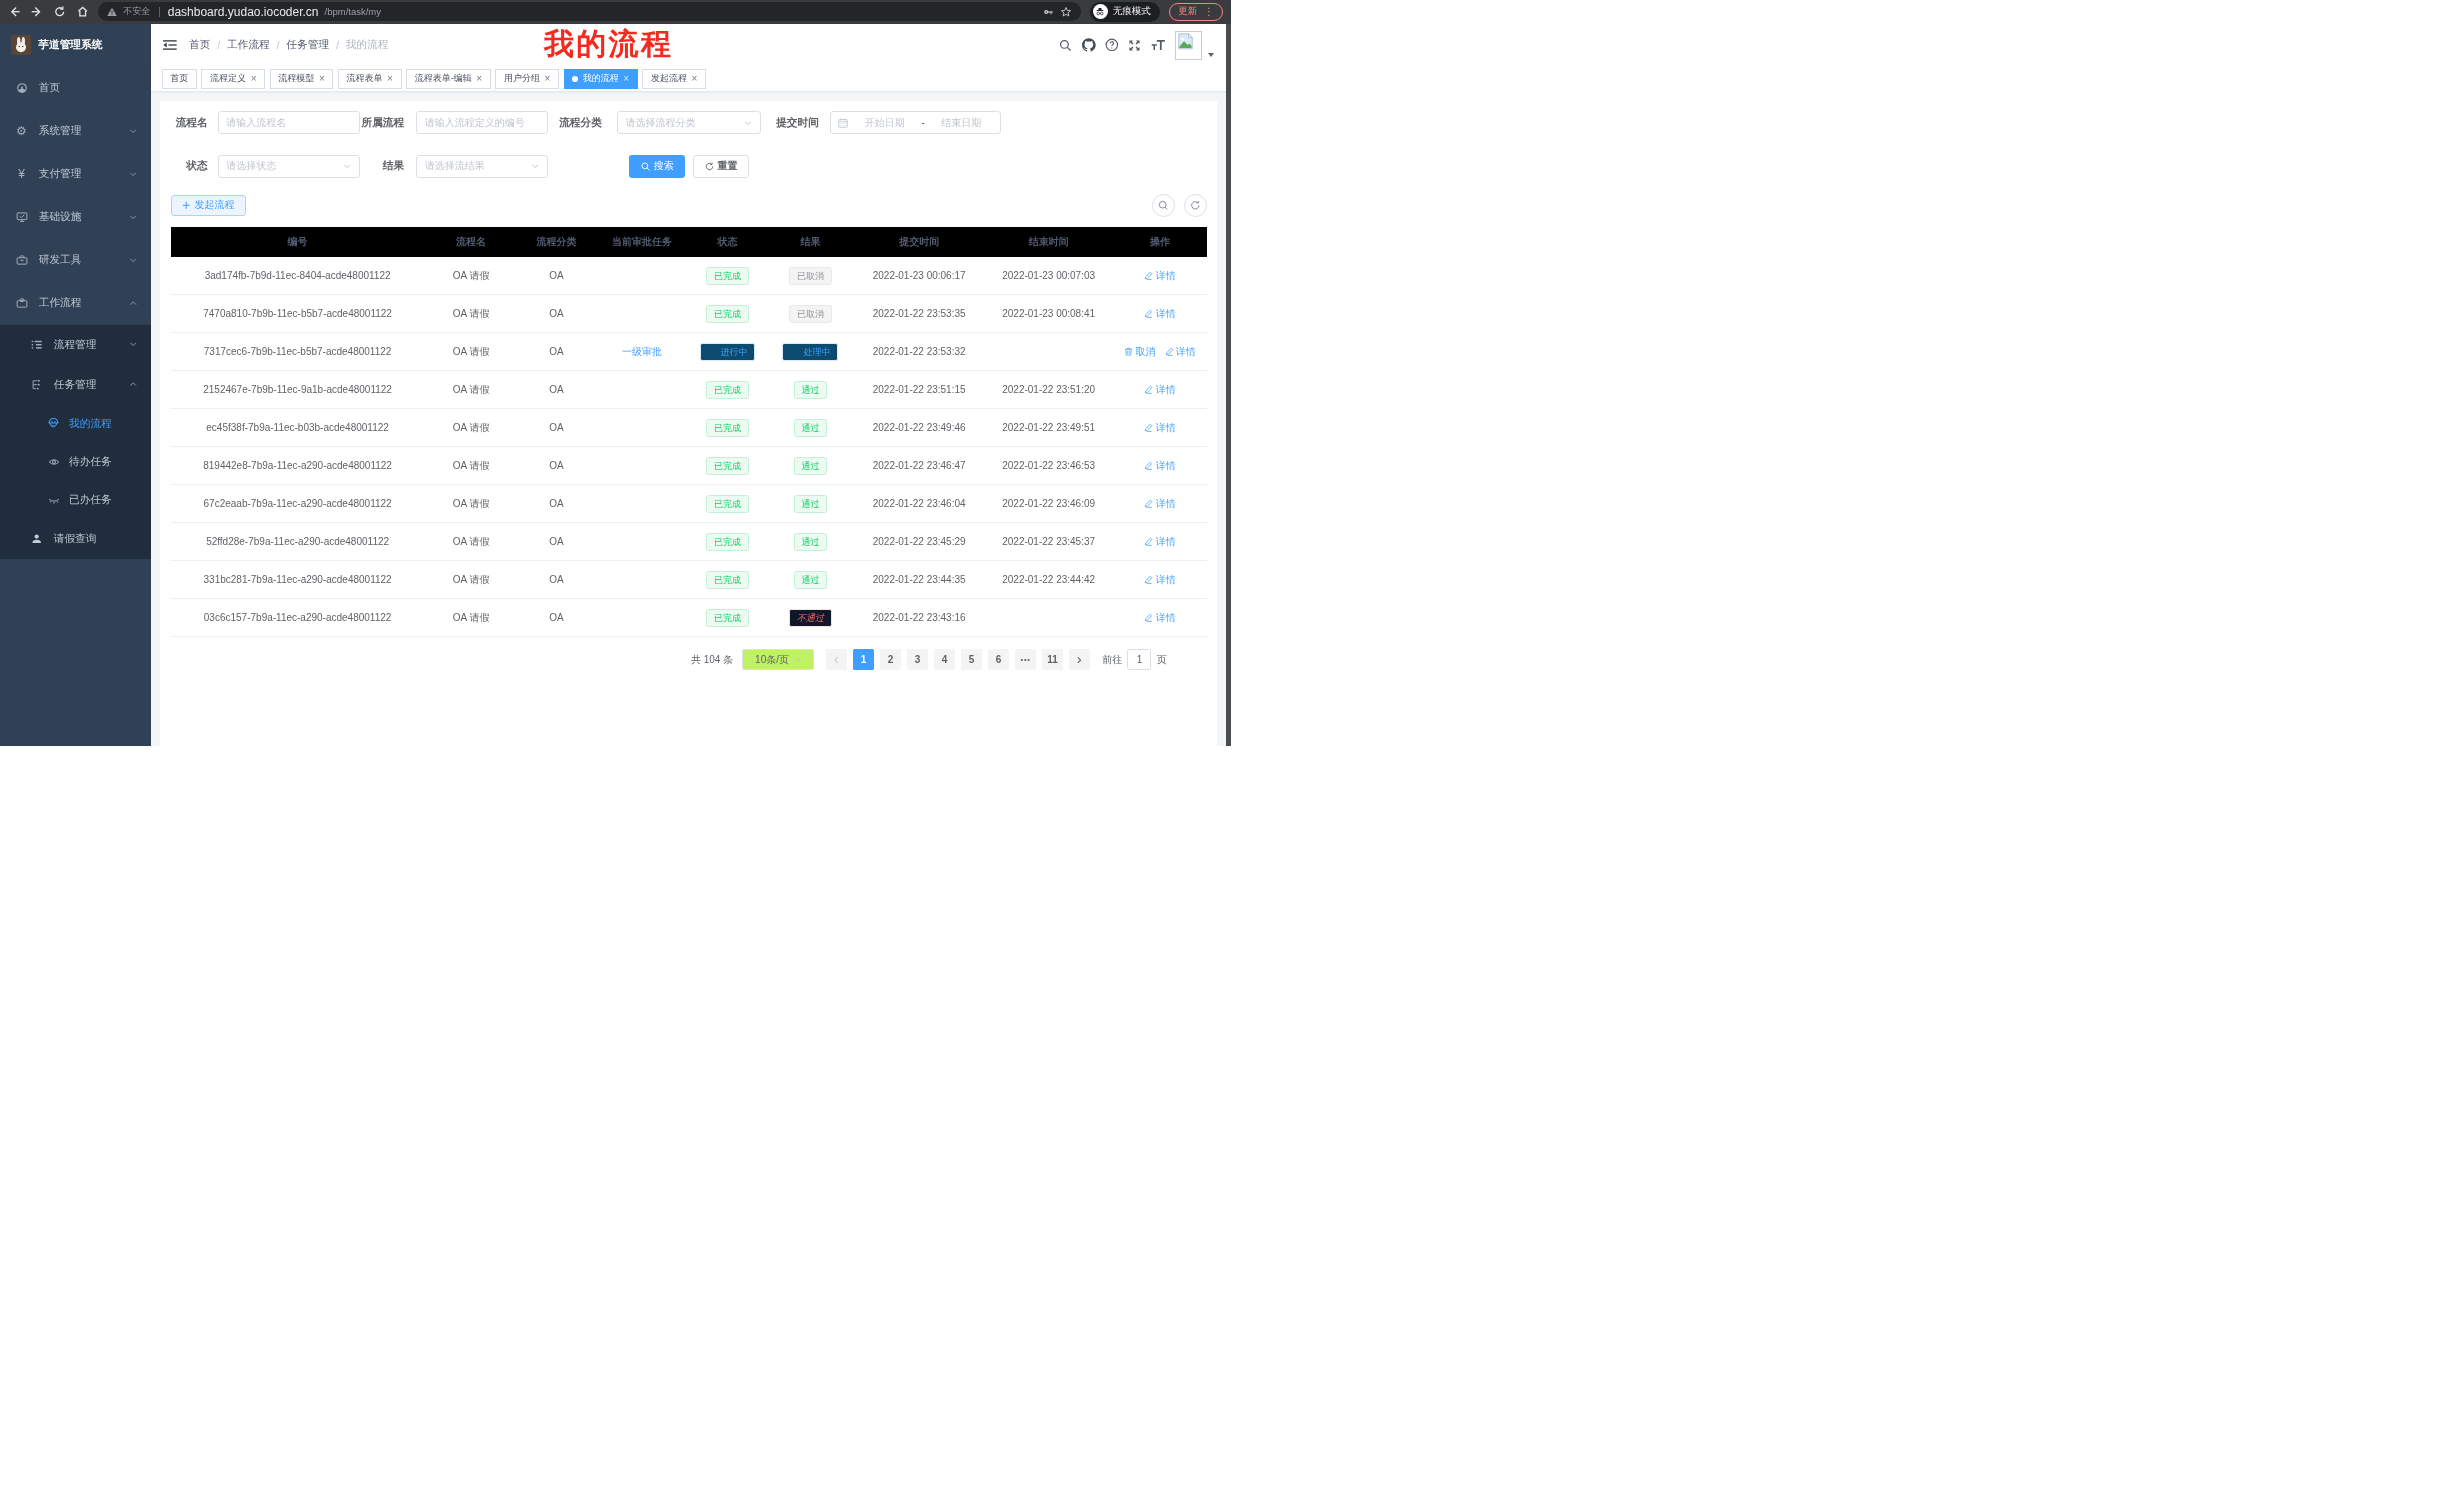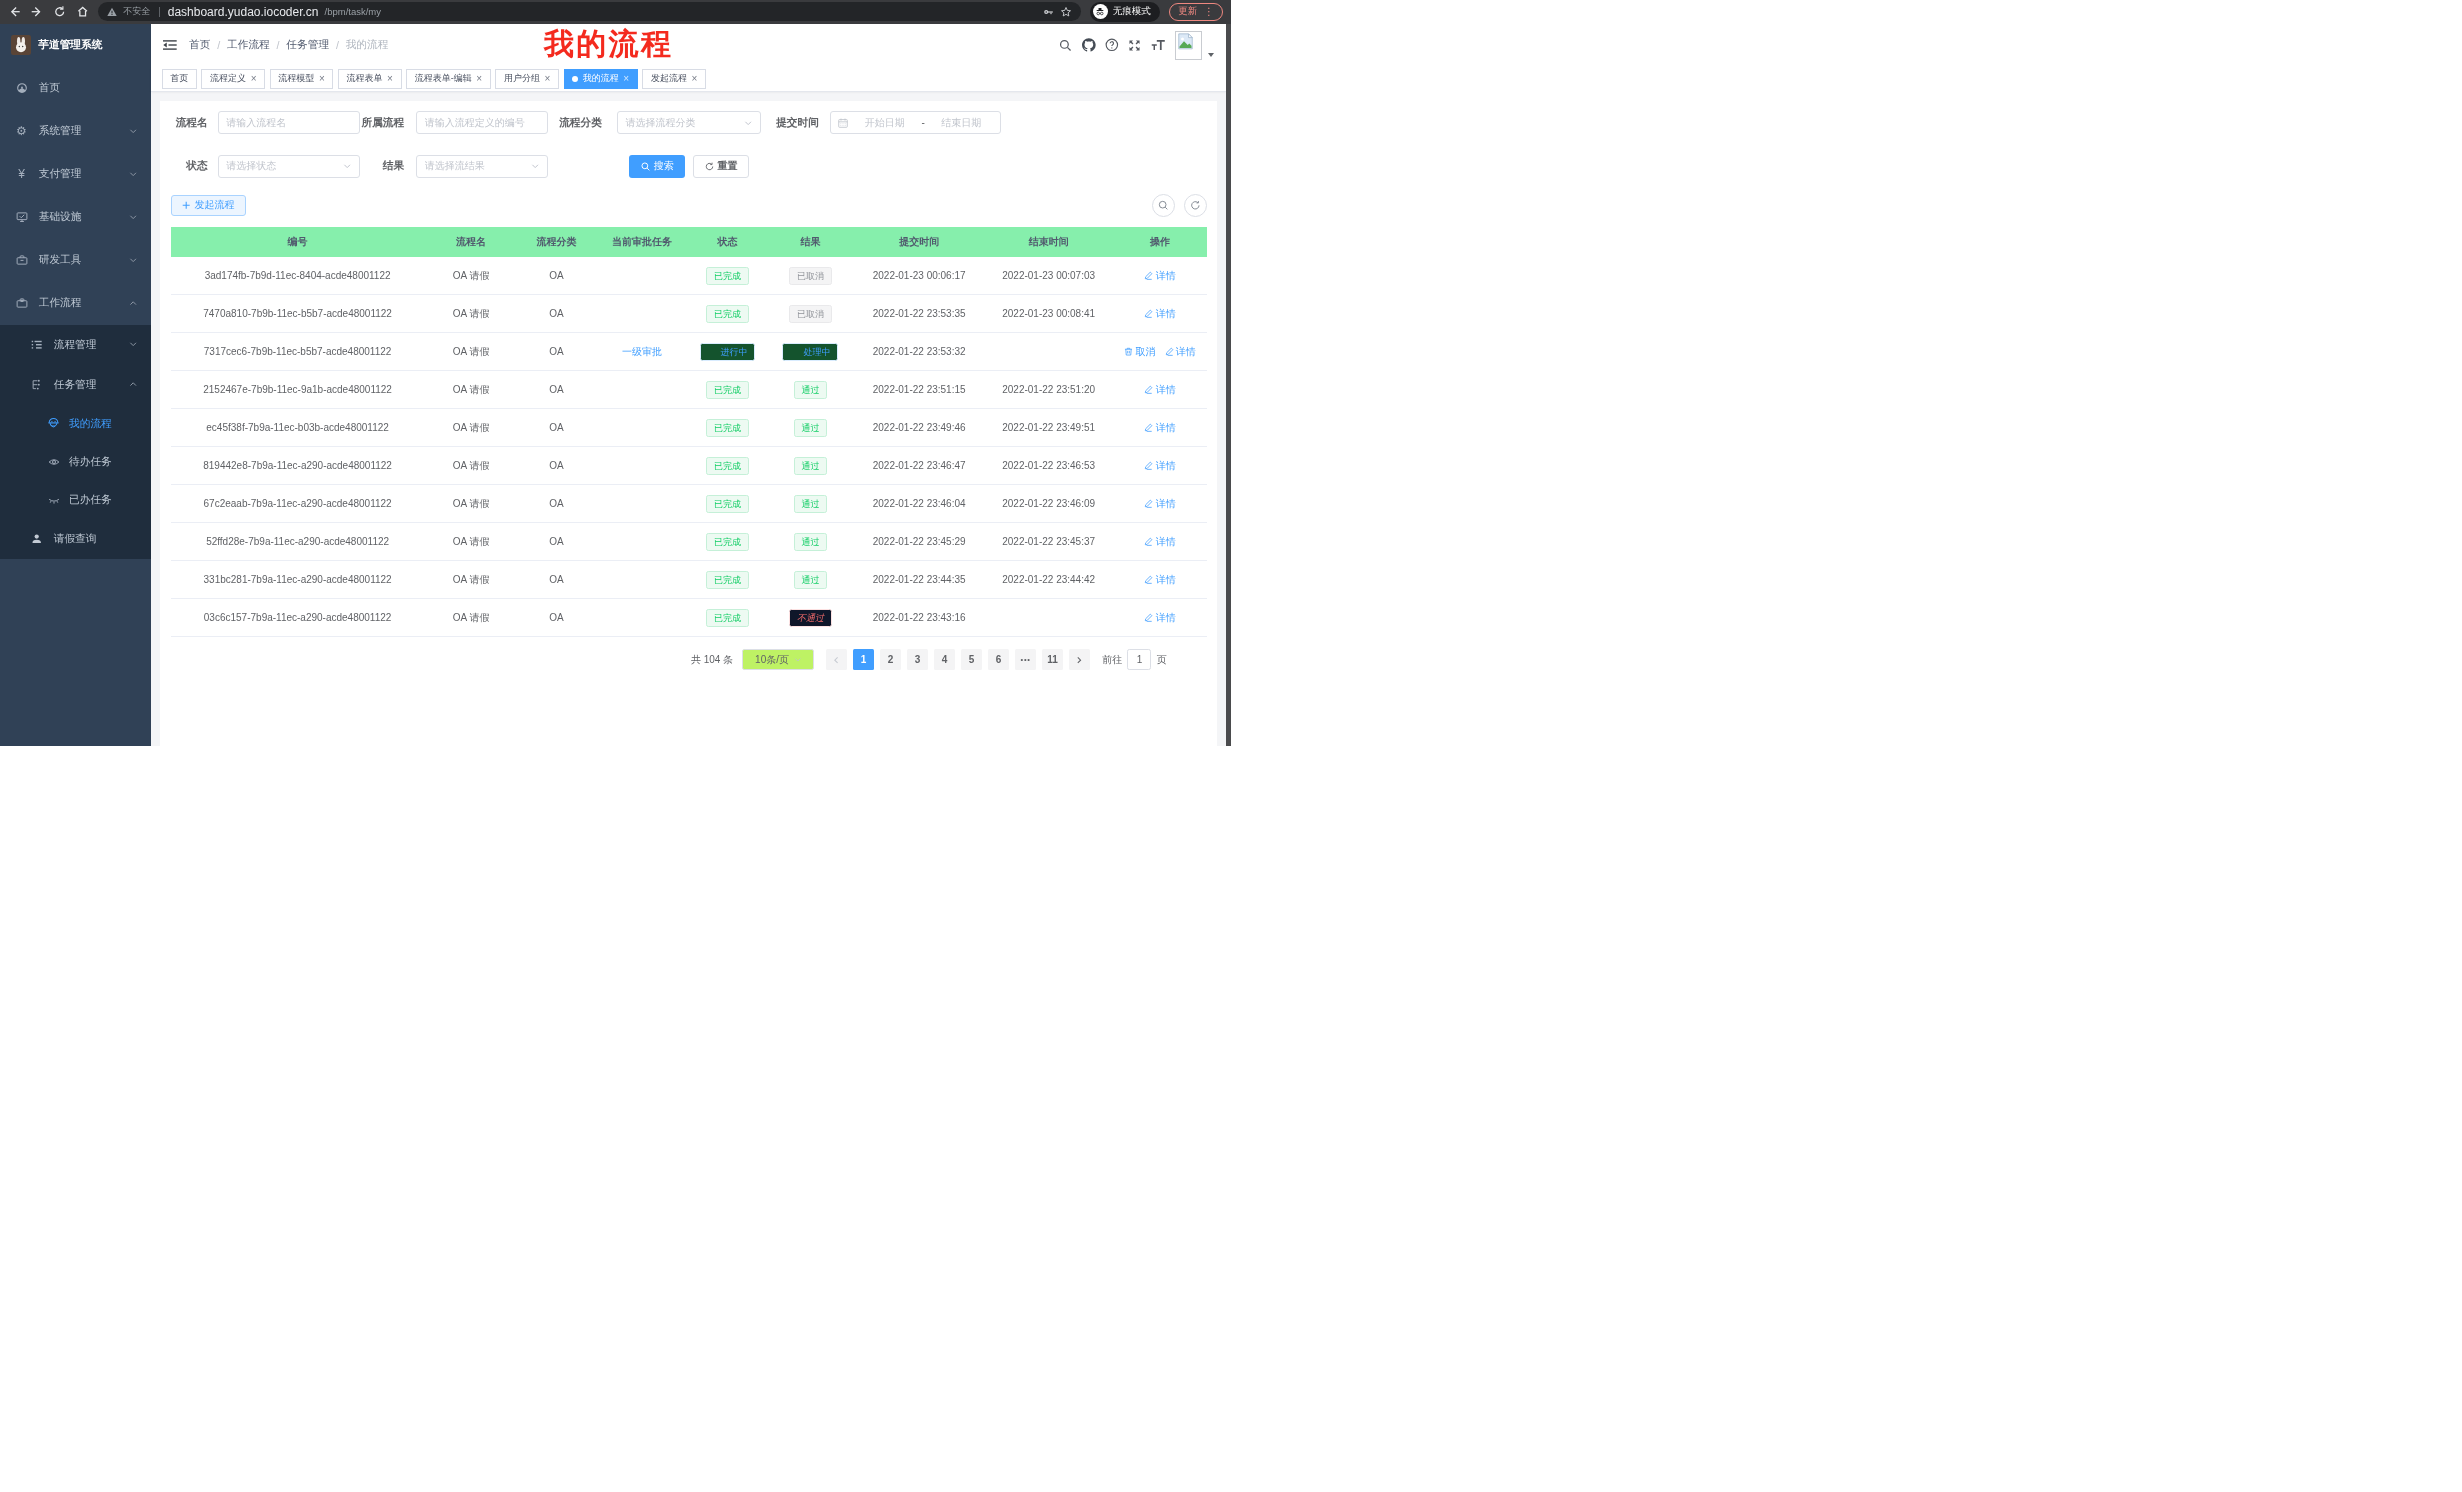--- a/index.html
+++ b/index.html
@@ -97,27 +97,27 @@
   .toolrow { display:flex; align-items:center; margin:-4.6px 0 10.7px 0; }
   .toolrow .spacer { flex:1; }
   .circlebtn { width:23px; height:23px; border-radius:50%; border:0.8px solid #dcdfe6; background:#fff;
     display:flex; align-items:center; justify-content:center; color:#7d858f; cursor:pointer; margin-left:8.4px; }
 
   
   .tbl { width:100%; font-size:10px; color:#606266; }
   .tr { display:grid; grid-template-columns:24.5% 9% 7.5% 9% 7.5% 8.5% 12.5% 12.5% 9%;
     align-items:center; border-bottom:0.8px solid #ebeef5; }
   .tr > div { text-align:center; padding:0 3px; overflow:hidden; white-space:nowrap; }
-  .tr.head { background:#86efac; height:30px; color:#515a6e; font-weight:700; border-bottom:none; }
+  .tr.head { background:#000000; height:30px; color:#515a6e; font-weight:700; border-bottom:none; }
   .tr.bodyrow { height:38px; background:#fff; }
   .tag { display:inline-block; height:18px; line-height:16.7px; padding:0 6.8px; font-size:9px;
     border-radius:2.3px; border:0.8px solid transparent; }
   .tag.success { background:#edfaf2; border-color:#c5f0d8; color:#13ce66; }
   .tag.info    { background:#f4f4f5; border-color:#e9e9eb; color:#909399; }
-  .tag.primary { background:#14532d; border-color:#d9ecff; color:#409eff;padding-left:20px; }
+  .tag.primary { background:#0c4a6e; border-color:#d9ecff; color:#409eff;padding-left:20px; }
   .tag.danger  { background:#0f172a; border-color:#fde2e2; color:#f56c6c;font-style:italic; }
   .link { color:#409eff; cursor:pointer; display:inline-flex; align-items:center; gap:2.3px; font-size:10px; }
   .acts { display:inline-flex; gap:9px; justify-content:center; }
 
   
   .pager { display:flex; align-items:center; justify-content:flex-end; gap:6px; margin-top:12px;
     padding-right:40px; font-size:10px; color:#606266; }
   .pager .total { margin-right:3px; }
   .sizesel { width:72px; height:21px; border:0.8px solid #dcdfe6; border-radius:2.3px; display:flex; align-items:center;
     justify-content:center; gap:4.6px; color:#606266; cursor:pointer; background:#bef264; }

